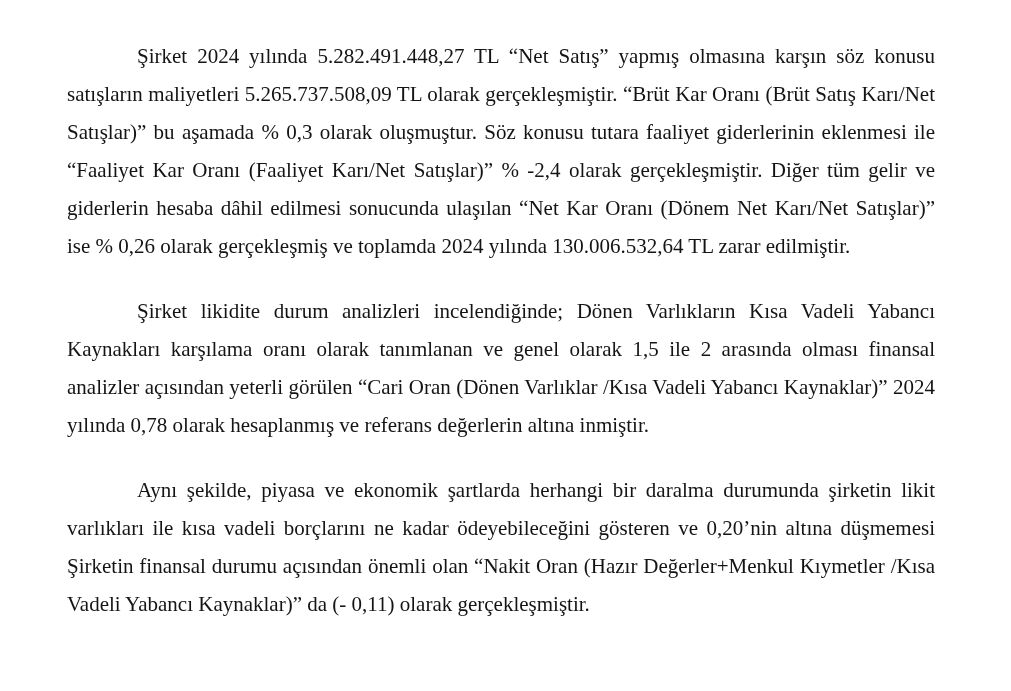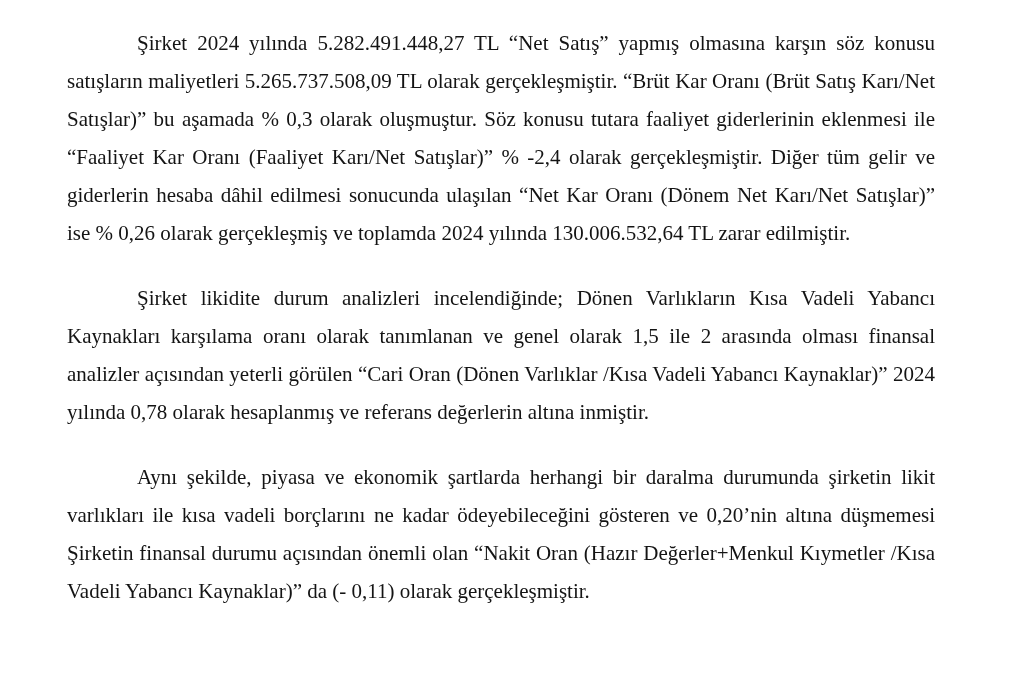--- a/index.html
+++ b/index.html
@@ -15,21 +15,21 @@
     color: #141414;
   }
   .page {
     box-sizing: border-box;
     width: 1011px;
     height: 691px;
     padding: 20px 76px 10px 67px;
     background: #ffffff;
   }
   .doc-para {
-    margin: 4px 0 27px 0;
+    margin: 17px 0 27px 0;
     font-size: 21px;
     line-height: 38px;
     text-align: justify;
     text-justify: inter-word;
     text-indent: 70px;
     hyphens: none;
     word-break: normal;
   }
   .doc-para:last-child {
     margin-bottom: 0;

